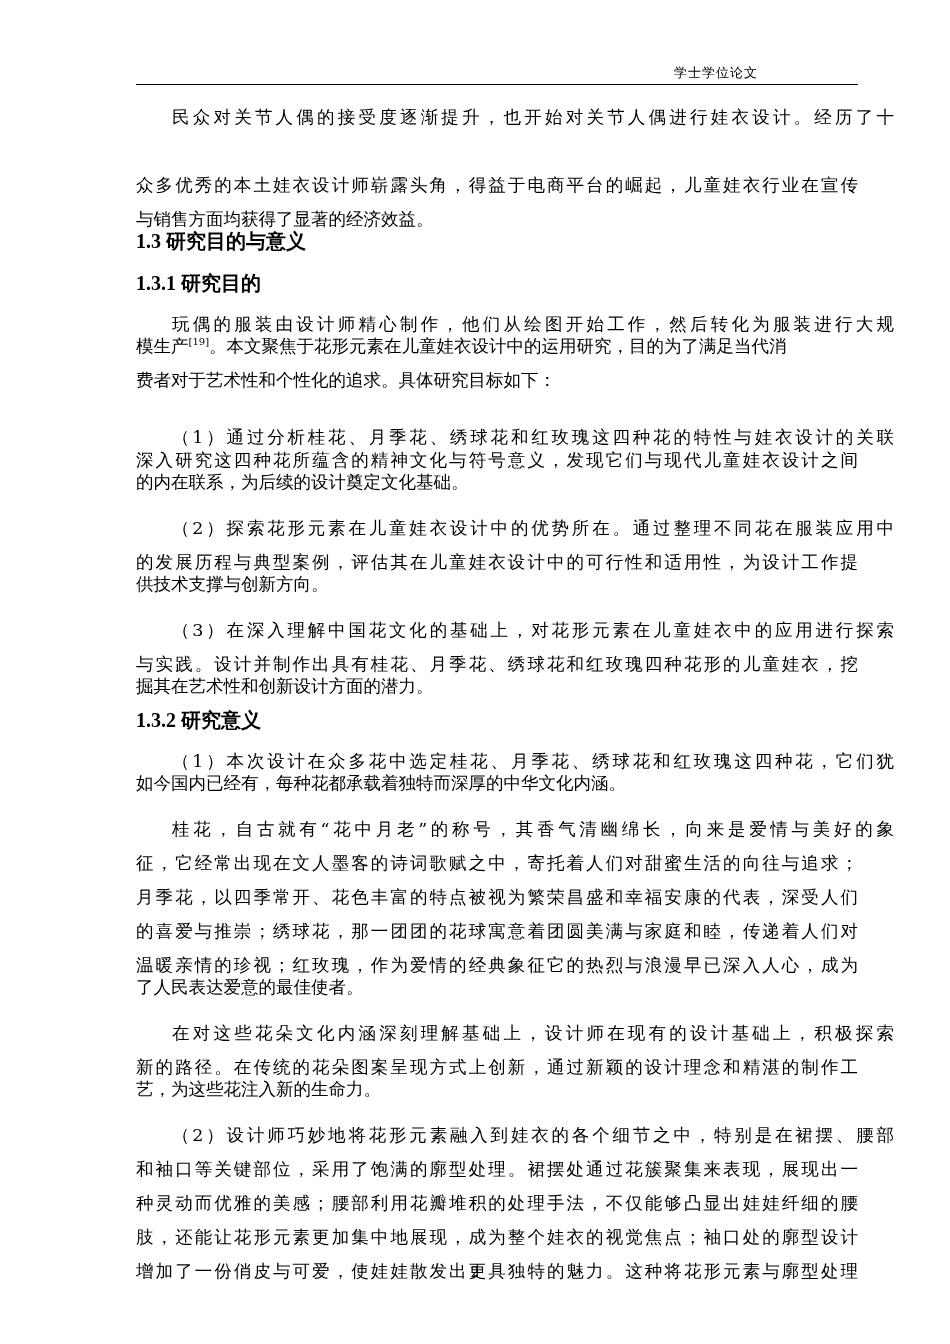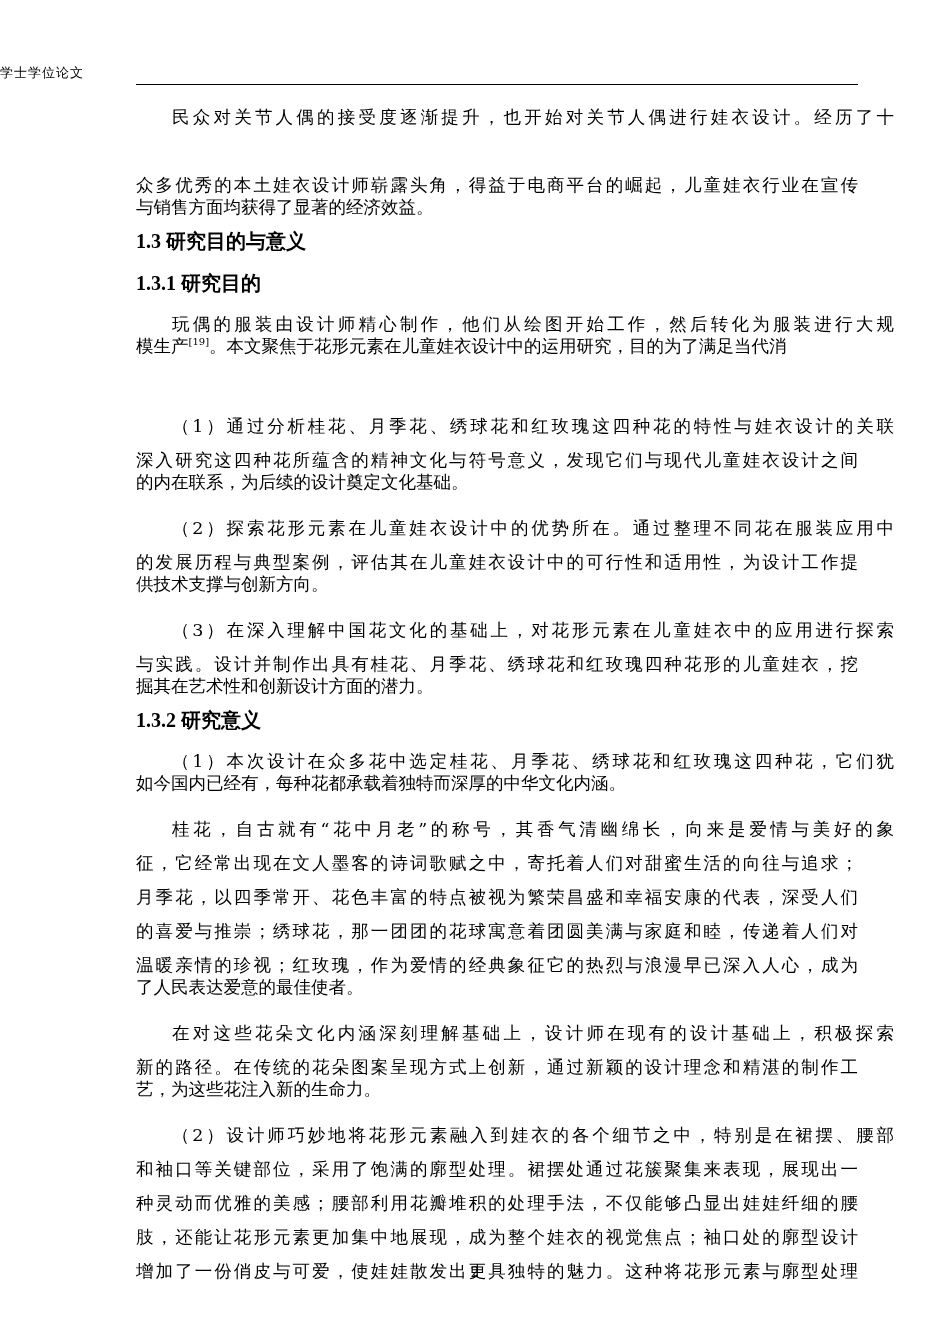--- a/index.html
+++ b/index.html
@@ -1,19 +1,19 @@
 <!DOCTYPE html>
 <html><head>
 <meta charset="utf-8">
 <style>
   html, body { margin: 0; padding: 0; background: #ffffff; }
   body { width: 950px; height: 1344px; position: relative; overflow: hidden;
          font-family: "DejaVu Serif", "Liberation Serif", serif; color: #000; }
   .page { position: absolute; left: 0; top: 0; width: 950px; height: 1344px; background: #fff; }
-  .header-text { position: absolute; left: 0; width: 758px; top: 64px; text-align: left;
+  .header-text { position: absolute; left: 0; width: 758px; top: 64px; text-align: right;
                  font-size: 13px; letter-spacing: 1px; }
   .header-rule { position: absolute; left: 136px; width: 722px; top: 84px; height: 0;
                  border-top: 1.5px solid #000; }
   .line { position: absolute; left: 136px; width: 722px; font-size: 17.5px; white-space: nowrap;
           line-height: 22px; }
   .indent { padding-left: 36px; }
   .h2 { position: absolute; left: 136px; font-size: 20px; font-weight: bold; white-space: nowrap;
         font-family: "Liberation Serif", "DejaVu Serif", serif; }
   .h3 { position: absolute; left: 136px; font-size: 20px; font-weight: bold; white-space: nowrap;
         font-family: "Liberation Serif", "DejaVu Serif", serif; }
@@ -24,30 +24,31 @@
 </head>
 <body>
 
 <div class="page">
 
   <div class="header-text">学士学位论文</div>
   <div class="header-rule"></div>
 
   <div class="line indent justify" style="top:94px">民众对关节人偶的接受度逐渐提升，也开始对关节人偶进行娃衣设计。经历了十</div>
   <div class="line justify" style="top:162px">众多优秀的本土娃衣设计师崭露头角，得益于电商平台的崛起，儿童娃衣行业在宣传</div>
-  <div class="line" style="top:196px">与销售方面均获得了显著的经济效益。</div>
+  <div class="line" style="top:208px">与销售方面均获得了显著的经济效益。</div>
 
   <div class="h2" style="top:228px">1.3 研究目的与意义</div>
 
   <div class="h3" style="top:270px">1.3.1 研究目的</div>
 
   <div class="line indent justify" style="top:301px">玩偶的服装由设计师精心制作，他们从绘图开始工作，然后转化为服装进行大规</div>
   <div class="line" style="top:335px"><span>模生产</span><sup>[19]</sup><span>。本文聚焦于花形元素在儿童娃衣设计中的运用研究，目的为了满足当代消</span></div>
+  <div class="line" style="top:369px">费者对于艺术性和个性化的追求。具体研究目标如下：</div>
 
-  <div class="line indent justify" style="top:403px">（1）通过分析桂花、月季花、绣球花和红玫瑰这四种花的特性与娃衣设计的关联</div>
+  <div class="line indent justify" style="top:414px">（1）通过分析桂花、月季花、绣球花和红玫瑰这四种花的特性与娃衣设计的关联</div>
   <div class="line justify" style="top:437px">深入研究这四种花所蕴含的精神文化与符号意义，发现它们与现代儿童娃衣设计之间</div>
   <div class="line" style="top:471px">的内在联系，为后续的设计奠定文化基础。</div>
 
   <div class="line indent justify" style="top:505px">（2）探索花形元素在儿童娃衣设计中的优势所在。通过整理不同花在服装应用中</div>
   <div class="line justify" style="top:539px">的发展历程与典型案例，评估其在儿童娃衣设计中的可行性和适用性，为设计工作提</div>
   <div class="line" style="top:573px">供技术支撑与创新方向。</div>
 
   <div class="line indent justify" style="top:607px">（3）在深入理解中国花文化的基础上，对花形元素在儿童娃衣中的应用进行探索</div>
   <div class="line justify" style="top:641px">与实践。设计并制作出具有桂花、月季花、绣球花和红玫瑰四种花形的儿童娃衣，挖</div>
   <div class="line" style="top:675px">掘其在艺术性和创新设计方面的潜力。</div>

